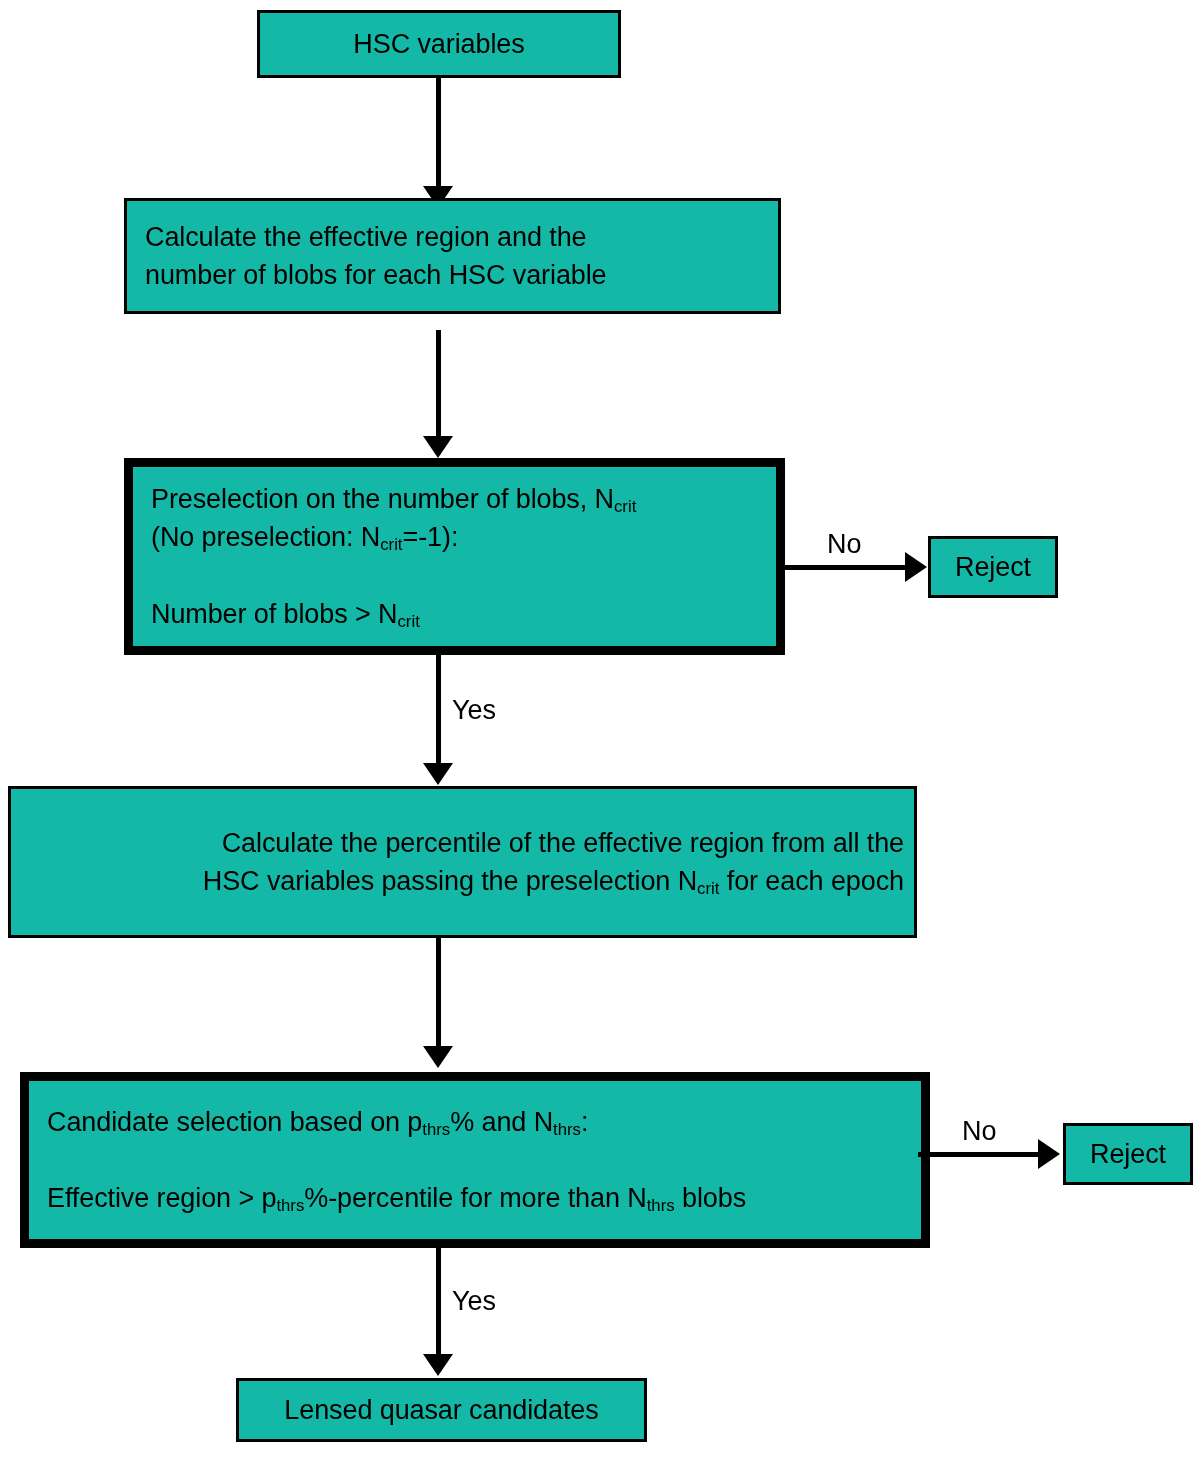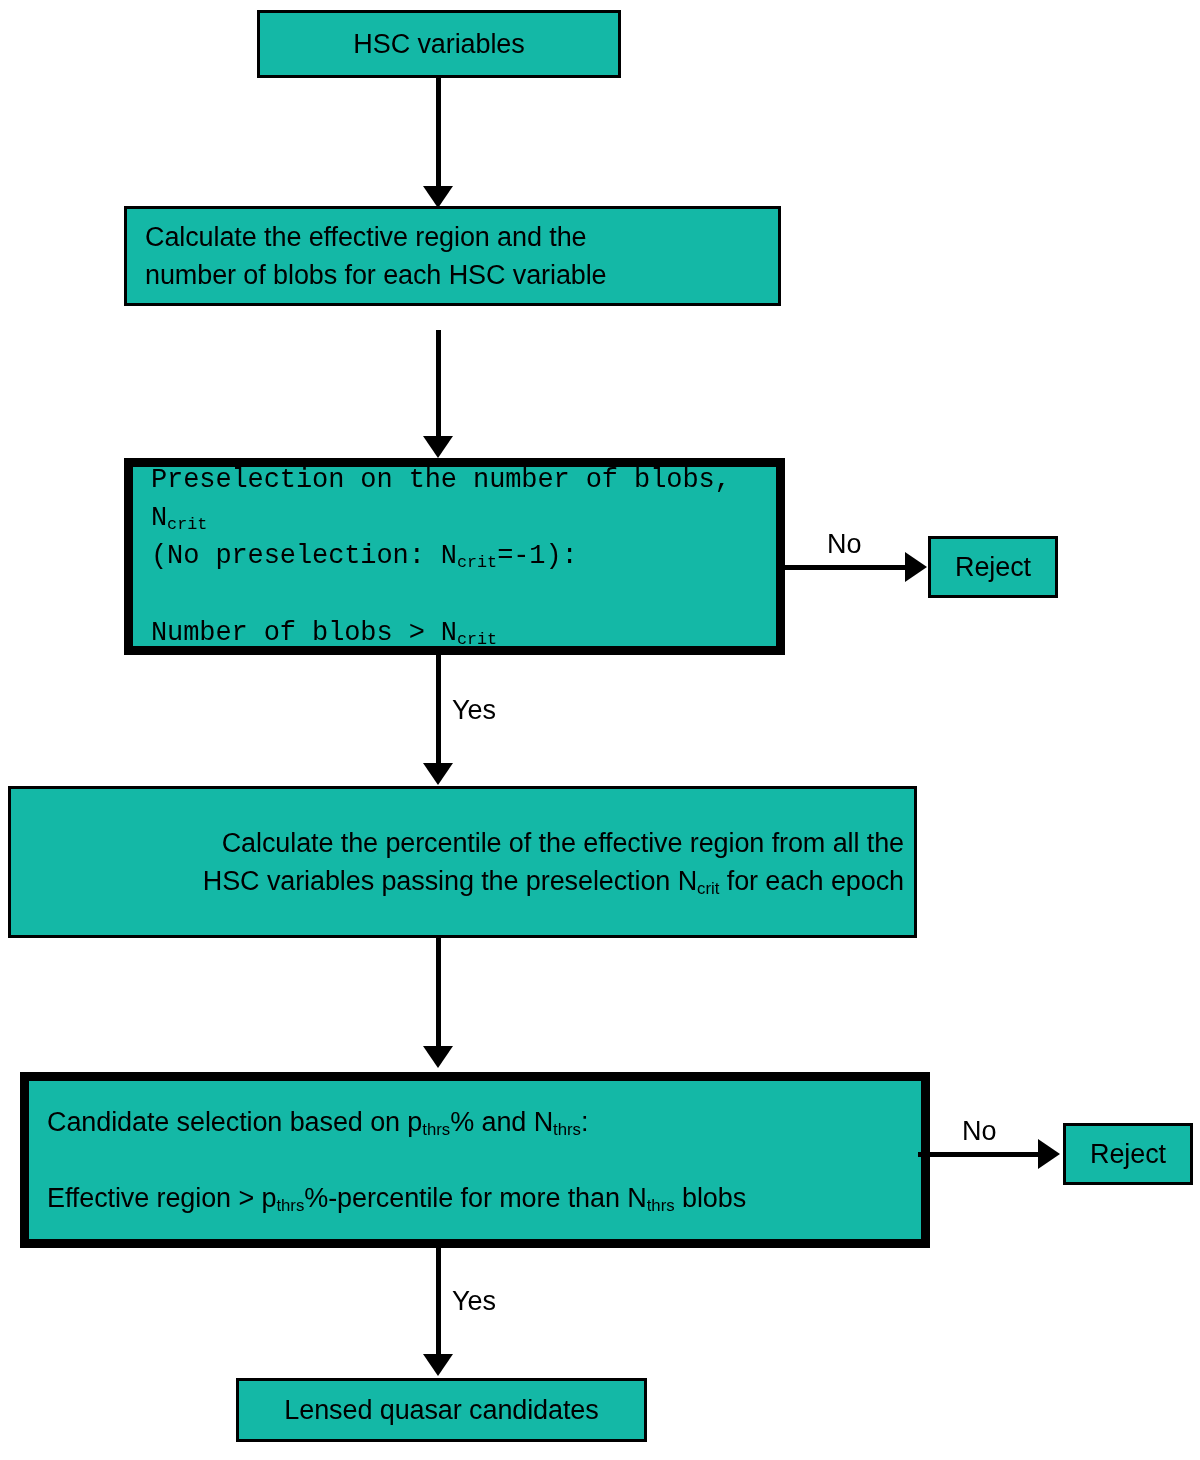--- a/index.html
+++ b/index.html
@@ -99,28 +99,28 @@
 
 <div id="canvas">
 
   <div class="node center" style="left:257px; top:10px; width:364px; height:68px;">
     <span class="txt">HSC variables</span>
   </div>
 
   <div class="vline" style="left:436px; top:78px; width:5px; height:110px;"></div>
   <div class="arrow-down" style="left:423px; top:186px;"></div>
 
-  <div class="node pad" style="left:124px; top:206px; width:657px; height:100px;">
+  <div class="node pad" style="left:124px; top:198px; width:657px; height:116px;">
     <span class="txt"><span>Calculate the effective region and the</span><br><span>number of blobs for each HSC variable</span></span>
   </div>
 
   <div class="vline" style="left:436px; top:330px; width:5px; height:108px;"></div>
   <div class="arrow-down" style="left:423px; top:436px;"></div>
 
-  <div class="node thick pad" style="left:124px; top:458px; width:661px; height:197px;font-family:Liberation Mono, monospace;">
+  <div class="node thick pad" style="left:124px; top:458px; width:661px; height:197px;">
     <span class="txt"><span><span>Preselection on the number of blobs, N</span><sub>crit</sub></span><br><span><span>(No preselection: N</span><sub>crit</sub><span>=-1):</span></span><br><br><span><span>Number of blobs &gt; N</span><sub>crit</sub></span></span>
   </div>
 
   <div class="hline" style="left:785px; top:565px; width:122px; height:5px;"></div>
   <div class="arrow-right" style="left:905px; top:552px;"></div>
   <div class="edge-label" style="left:827px; top:531px;">No</div>
 
   <div class="node center" style="left:928px; top:536px; width:130px; height:62px;">
     <span class="txt">Reject</span>
   </div>

